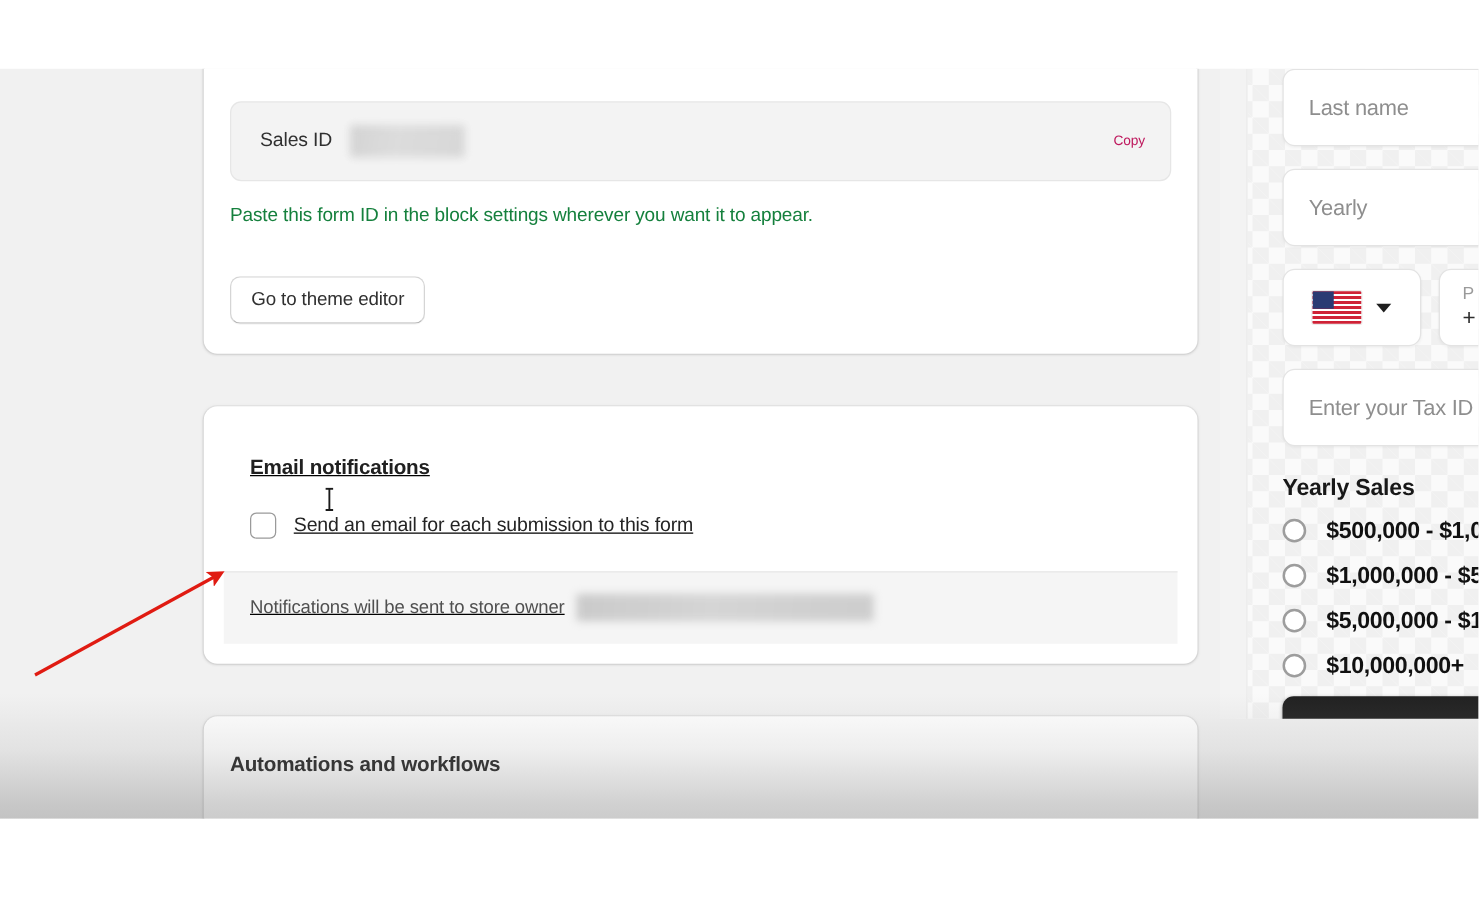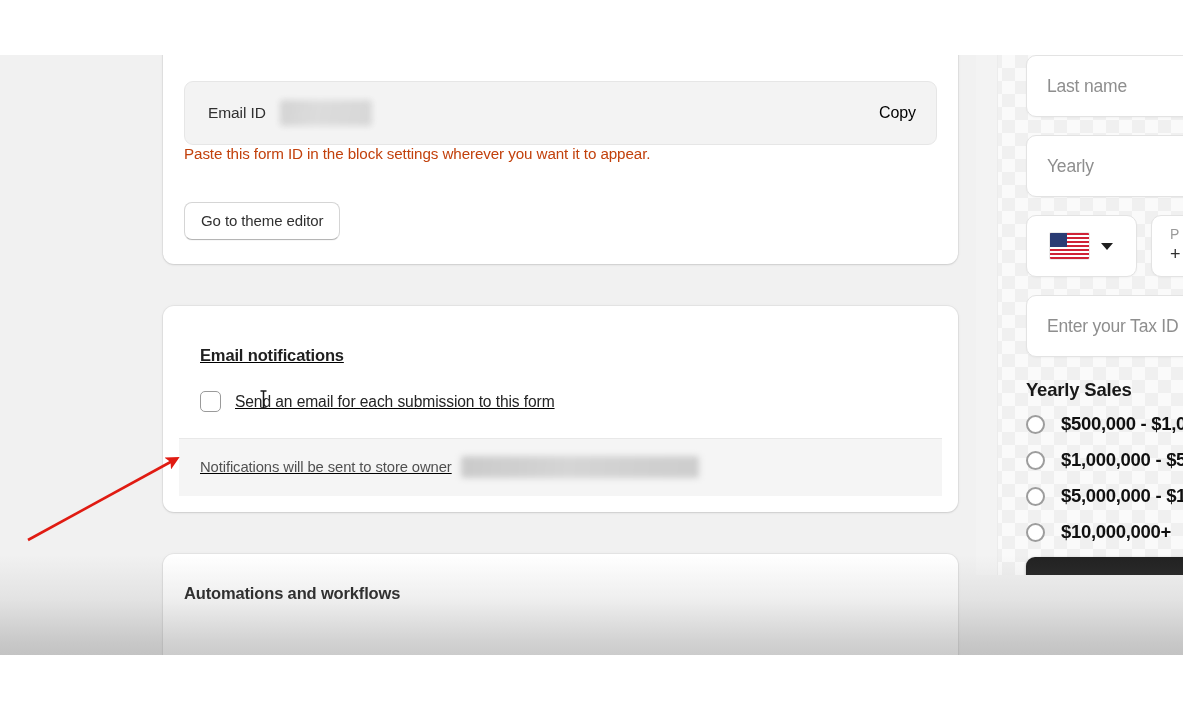--- a/index.html
+++ b/index.html
@@ -106,29 +106,30 @@
     margin-left: 14px;
     width: 92px;
     height: 26px;
     border-radius: 2px;
     background: linear-gradient(100deg,#d2d2d2,#dcdcdc 40%,#d6d6d6);
     filter: blur(3.4px);
     opacity: 0.96;
   }
   .formid-copy {
     margin-left: auto;
-    font-size: 16px;
-    color: #000000;
+    font-size: 11px;
+    color: #be185d;
     cursor: pointer;
     letter-spacing: -0.1px;
   }
 
   .paste-hint {
+    margin-top: 19px;
     font-size: 15.2px;
-    color: #c2410c;
+    color: #15803d;
     letter-spacing: -0.1px;
   }
 
   .btn-secondary {
     margin-top: 40px;
     display: inline-block;
     background: #ffffff;
     border: 1px solid #d5d5d5;
     border-bottom-color: #b5b5b5;
     border-radius: 8px;
@@ -367,21 +368,21 @@
 <div id="screen">
 
   <div id="viewport">
 
     <div id="settings-col">
 
       <div class="card" id="card-inline">
 
 
         <div class="formid-box">
-          <span class="formid-label">Email ID</span>
+          <span class="formid-label">Sales ID</span>
           <span class="formid-value"></span>
           <span class="formid-copy">Copy</span>
         </div>
 
         <div class="paste-hint">Paste this form ID in the block settings wherever you want it to appear.</div>
 
         <div class="btn-secondary">Go to theme editor</div>
       </div>
 
       <div class="card" id="card-email">

